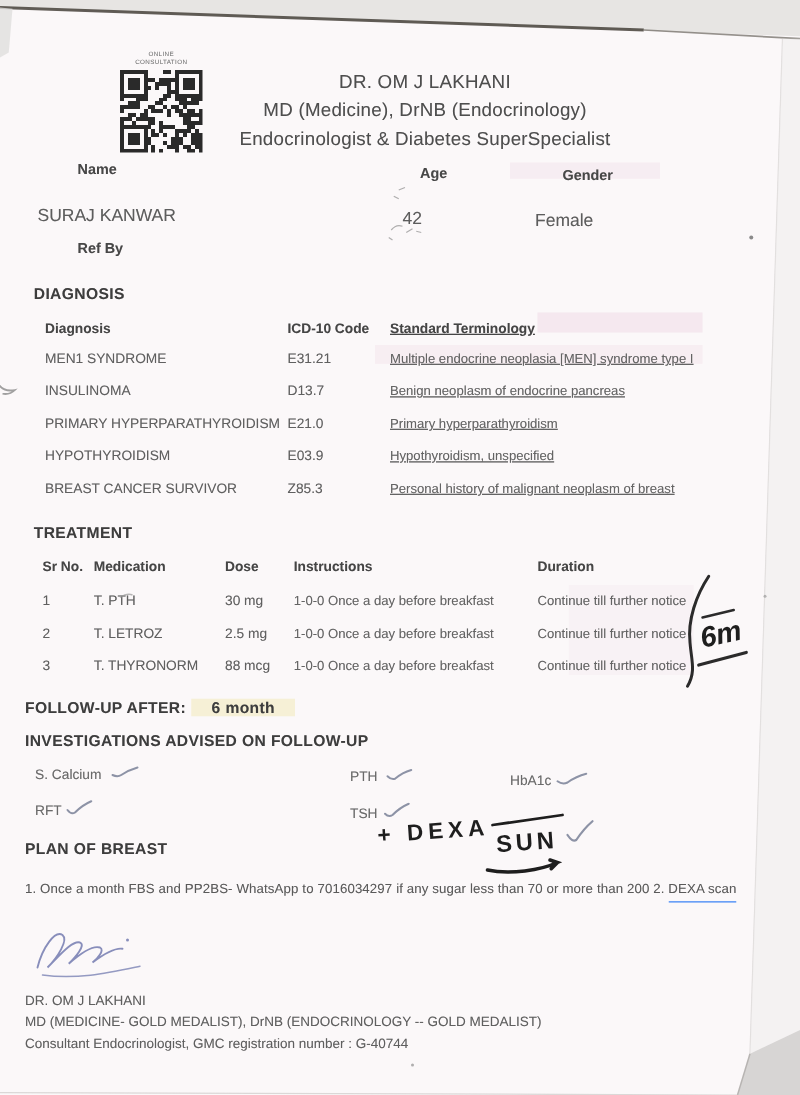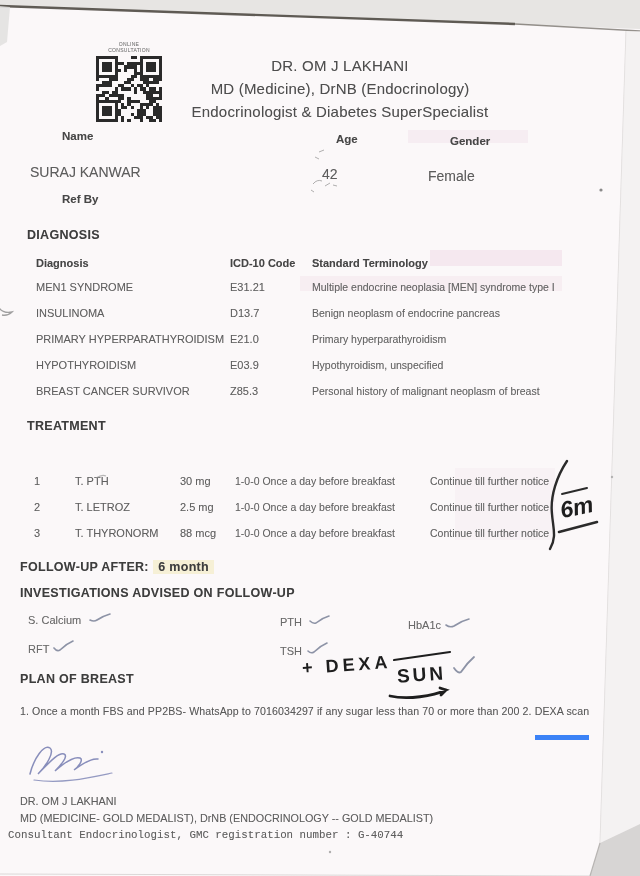--- a/index.html
+++ b/index.html
@@ -11,27 +11,27 @@
   .scan { text-shadow:0 0 0.5px rgba(110,110,110,0.35); }
   .hdrline { width:380px; left:150px; text-align:center; font-size:15px; color:#4e4e4e; letter-spacing:0.2px; }
   .qr-label { width:46px; text-align:center; font-size:5px; line-height:6px; color:#7a7a7a; letter-spacing:0.3px; }
   .lbl { font-size:11.5px; font-weight:bold; color:#474747;padding-left:20px; }
   .val { font-size:14px; color:#5d5d5d; }
   .sect { font-size:12.5px; font-weight:bold; color:#3d3d3d; letter-spacing:0.3px; }
   .th { font-size:11px; font-weight:bold; color:#454545; }
   .td { font-size:11px; color:#606060; }
   .td-sm { font-size:10.5px; color:#646464; }
   .row { position:absolute; left:0; width:640px; height:22px; }
-  .dc1 { left:36px; } .dc2 { left:230px; } .dc3 { left:312px; }
+  .dc1 { left:36px; } .dc2 { left:230px; } .dc3 { left:312px;text-decoration:underline; }
   .tc1 { left:34px; } .tc2 { left:75px; } .tc3 { left:180px; } .tc4 { left:235px; } .tc5 { left:430px; }
   .row .abs-c { position:absolute; top:0; white-space:nowrap; }
-  .hl { background:rgba(243,233,185,0.55); padding:0 5px;text-align:center; }
+  .hl { background:rgba(243,233,185,0.55); padding:0 16px;text-align:center; }
   .inv { font-size:11px; color:#6a6a6a; white-space:nowrap; display:inline-block; }
   .plan-text { font-size:10.6px; color:#5a5a5a; width:606px; letter-spacing:0.1px; }
-  .plan-ul { border-bottom:5px solid #3b82f6; padding-bottom:18px; }
+  .plan-ul { border-bottom:1px solid #3b82f6; padding-bottom:4px; }
   .hand { font-weight:bold; color:#1e1e1e; white-space:nowrap; }
   .artifact { position:absolute; pointer-events:none; }
   .footer-line { font-size:10.8px; color:#5f5f5f; }
   svg { display:block; }
 </style>
 </head>
 <body>
 
 <div class="canvas">
   <div class="page"></div>
@@ -252,20 +252,27 @@
     <span class="abs-c td-sm scan dc3">Personal history of malignant neoplasm of breast</span>
   </div>
 
   <div class="abs" style="left:-4px;top:300px;">
     <svg width="26" height="22" viewBox="0 0 26 22">
       <path d="M2,6 Q6,14 16,12 Q12,16 6,15" stroke="#8a8a8a" stroke-width="1.4" fill="none" opacity="0.8"></path>
     </svg>
   </div>
 
   <div class="abs sect scan" style="left:27px;top:419px;">TREATMENT</div>
+  <div class="row" style="top:448px;">
+    <span class="abs-c th scan tc1">Sr No.</span>
+    <span class="abs-c th scan tc2">Medication</span>
+    <span class="abs-c th scan tc3">Dose</span>
+    <span class="abs-c th scan tc4">Instructions</span>
+    <span class="abs-c th scan tc5">Duration</span>
+  </div>
   <div class="row" style="top:475px;">
     <span class="abs-c td scan tc1">1</span>
     <span class="abs-c td scan tc2">T. PTH</span>
     <span class="abs-c td scan tc3">30 mg</span>
     <span class="abs-c td-sm scan tc4">1-0-0 Once a day before breakfast</span>
     <span class="abs-c td-sm scan tc5">Continue till further notice</span>
   </div>
   <div class="row" style="top:501px;">
     <span class="abs-c td scan tc1">2</span>
     <span class="abs-c td scan tc2">T. LETROZ</span>
@@ -350,21 +357,21 @@
   <div class="abs" style="left:22px;top:736px;">
     <svg width="115" height="55" viewBox="0 0 115 55">
       <path d="M8,38 C12,22 22,8 28,12 C33,16 24,30 16,38 C26,28 36,16 42,18 C47,20 38,30 33,35 C42,27 52,20 58,22 C62,24 56,31 52,34 C60,28 70,22 76,23" stroke="#7b82b4" stroke-width="1.5" fill="none" stroke-linecap="round" opacity="0.9"></path>
       <path d="M12,44 C40,48 66,42 90,37" stroke="#7b82b4" stroke-width="1.2" fill="none" stroke-linecap="round" opacity="0.8"></path>
       <circle cx="80" cy="16" r="1.2" fill="#7b82b4" opacity="0.9"></circle>
     </svg>
   </div>
 
   <div class="abs footer-line scan" style="left:20px;top:795px;">DR. OM J LAKHANI</div>
   <div class="abs footer-line scan" style="left:20px;top:812px;">MD (MEDICINE- GOLD MEDALIST), DrNB (ENDOCRINOLOGY -- GOLD MEDALIST)</div>
-  <div class="abs footer-line scan" style="left:8px;top:829px;font-family:Liberation Mono, monospace;">Consultant Endocrinologist, GMC registration number : G-40744</div>
+  <div class="abs footer-line scan" style="left:20px;top:829px;">Consultant Endocrinologist, GMC registration number : G-40744</div>
 
   <div class="abs" style="left:0;top:0;pointer-events:none;">
     <svg width="640" height="876" viewBox="0 0 640 876">
       <polygon points="0,0 640,0 640,29 0,6" fill="#e7e5e3"></polygon>
       <line x1="0" y1="6" x2="515" y2="24" stroke="#47423b" stroke-width="2.4" opacity="0.85"></line>
       <line x1="515" y1="24" x2="640" y2="31" stroke="#6b665f" stroke-width="1.4" opacity="0.7"></line>
       <polygon points="0,6 10,7 7,42 0,46" fill="#e0dedd" opacity="0.8"></polygon>
       <line x1="626" y1="31" x2="600" y2="843" stroke="#c9c6c4" stroke-width="1" opacity="0.55"></line>
       <polygon points="626,31 640,31 640,824 600,843" fill="#efedec" opacity="0.55"></polygon>
       <polygon points="600,843 640,824 640,876 590,876" fill="#d7d5d4"></polygon>

